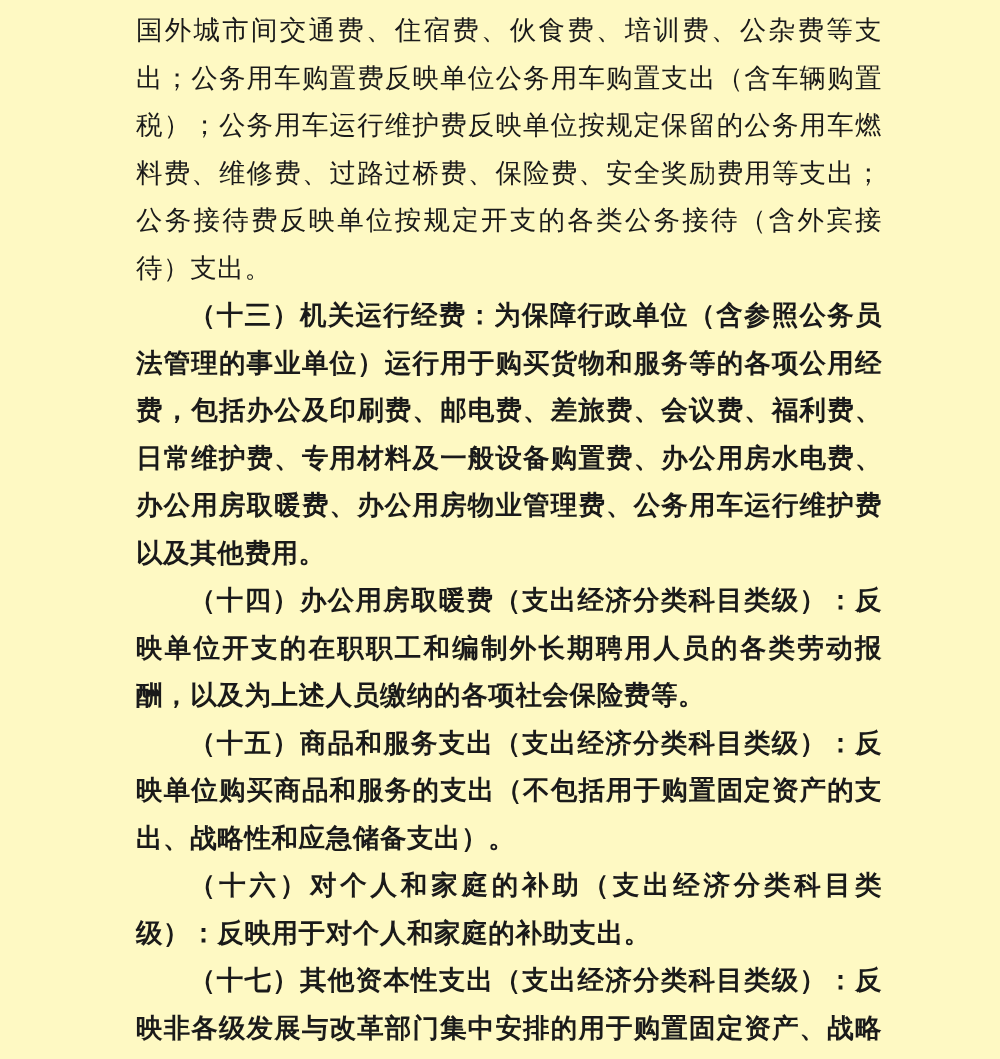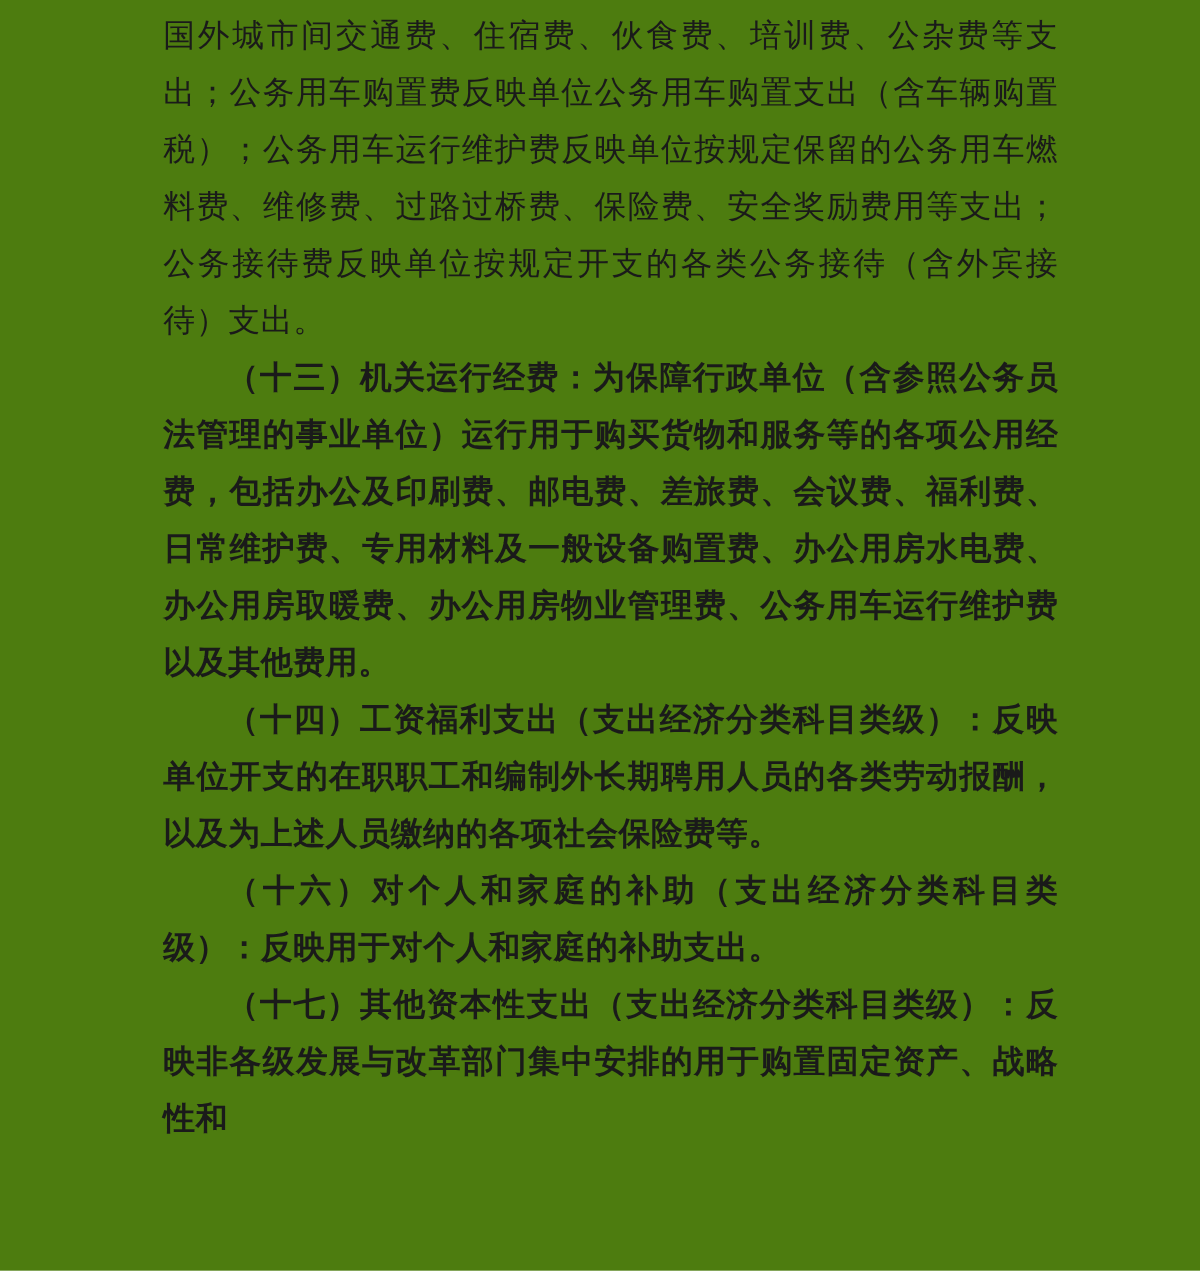--- a/index.html
+++ b/index.html
@@ -12,21 +12,21 @@
     height: 1059px;
     overflow: hidden;
     font-family: "DejaVu Serif", "Liberation Serif", serif;
     color: #1a1a1a;
   }
   #page {
     box-sizing: border-box;
     width: 1000px;
     height: 1059px;
     padding: 6px 118px 0 136px;
-    background: #4d7c0f;
+    background: #fef9c3;
   }
   .para {
     margin: 0;
     font-size: 26.5px;
     line-height: 47.5px;
     text-align: justify;
     text-justify: inter-ideograph;
     letter-spacing: 0.6px;
     color: #1a1a1a;
     font-weight: 400;
@@ -38,16 +38,17 @@
     margin-top: 0px;
     font-weight: bold;
   }
 </style>
 </head>
 <body>
 
 <div id="page">
   <p class="para">国外城市间交通费、住宿费、伙食费、培训费、公杂费等支出；公务用车购置费反映单位公务用车购置支出（含车辆购置税）；公务用车运行维护费反映单位按规定保留的公务用车燃料费、维修费、过路过桥费、保险费、安全奖励费用等支出；公务接待费反映单位按规定开支的各类公务接待（含外宾接待）支出。</p>
   <p class="para indent">（十三）机关运行经费：为保障行政单位（含参照公务员法管理的事业单位）运行用于购买货物和服务等的各项公用经费，包括办公及印刷费、邮电费、差旅费、会议费、福利费、日常维护费、专用材料及一般设备购置费、办公用房水电费、办公用房取暖费、办公用房物业管理费、公务用车运行维护费以及其他费用。</p>
-  <p class="para indent">（十四）工资福利支出（支出经济分类科目类级）：反映单位开支的在职职工和编制外长期聘用人员的各类劳动报酬，以及为上述人员缴纳的各项社会保险费等。</p>
+  <p class="para indent">（十四）办公用房取暖费（支出经济分类科目类级）：反映单位开支的在职职工和编制外长期聘用人员的各类劳动报酬，以及为上述人员缴纳的各项社会保险费等。</p>
+  <p class="para indent">（十五）商品和服务支出（支出经济分类科目类级）：反映单位购买商品和服务的支出（不包括用于购置固定资产的支出、战略性和应急储备支出）。</p>
   <p class="para indent">（十六）对个人和家庭的补助（支出经济分类科目类级）：反映用于对个人和家庭的补助支出。</p>
   <p class="para indent">（十七）其他资本性支出（支出经济分类科目类级）：反映非各级发展与改革部门集中安排的用于购置固定资产、战略性和</p>
 </div>
 
 </body></html>

